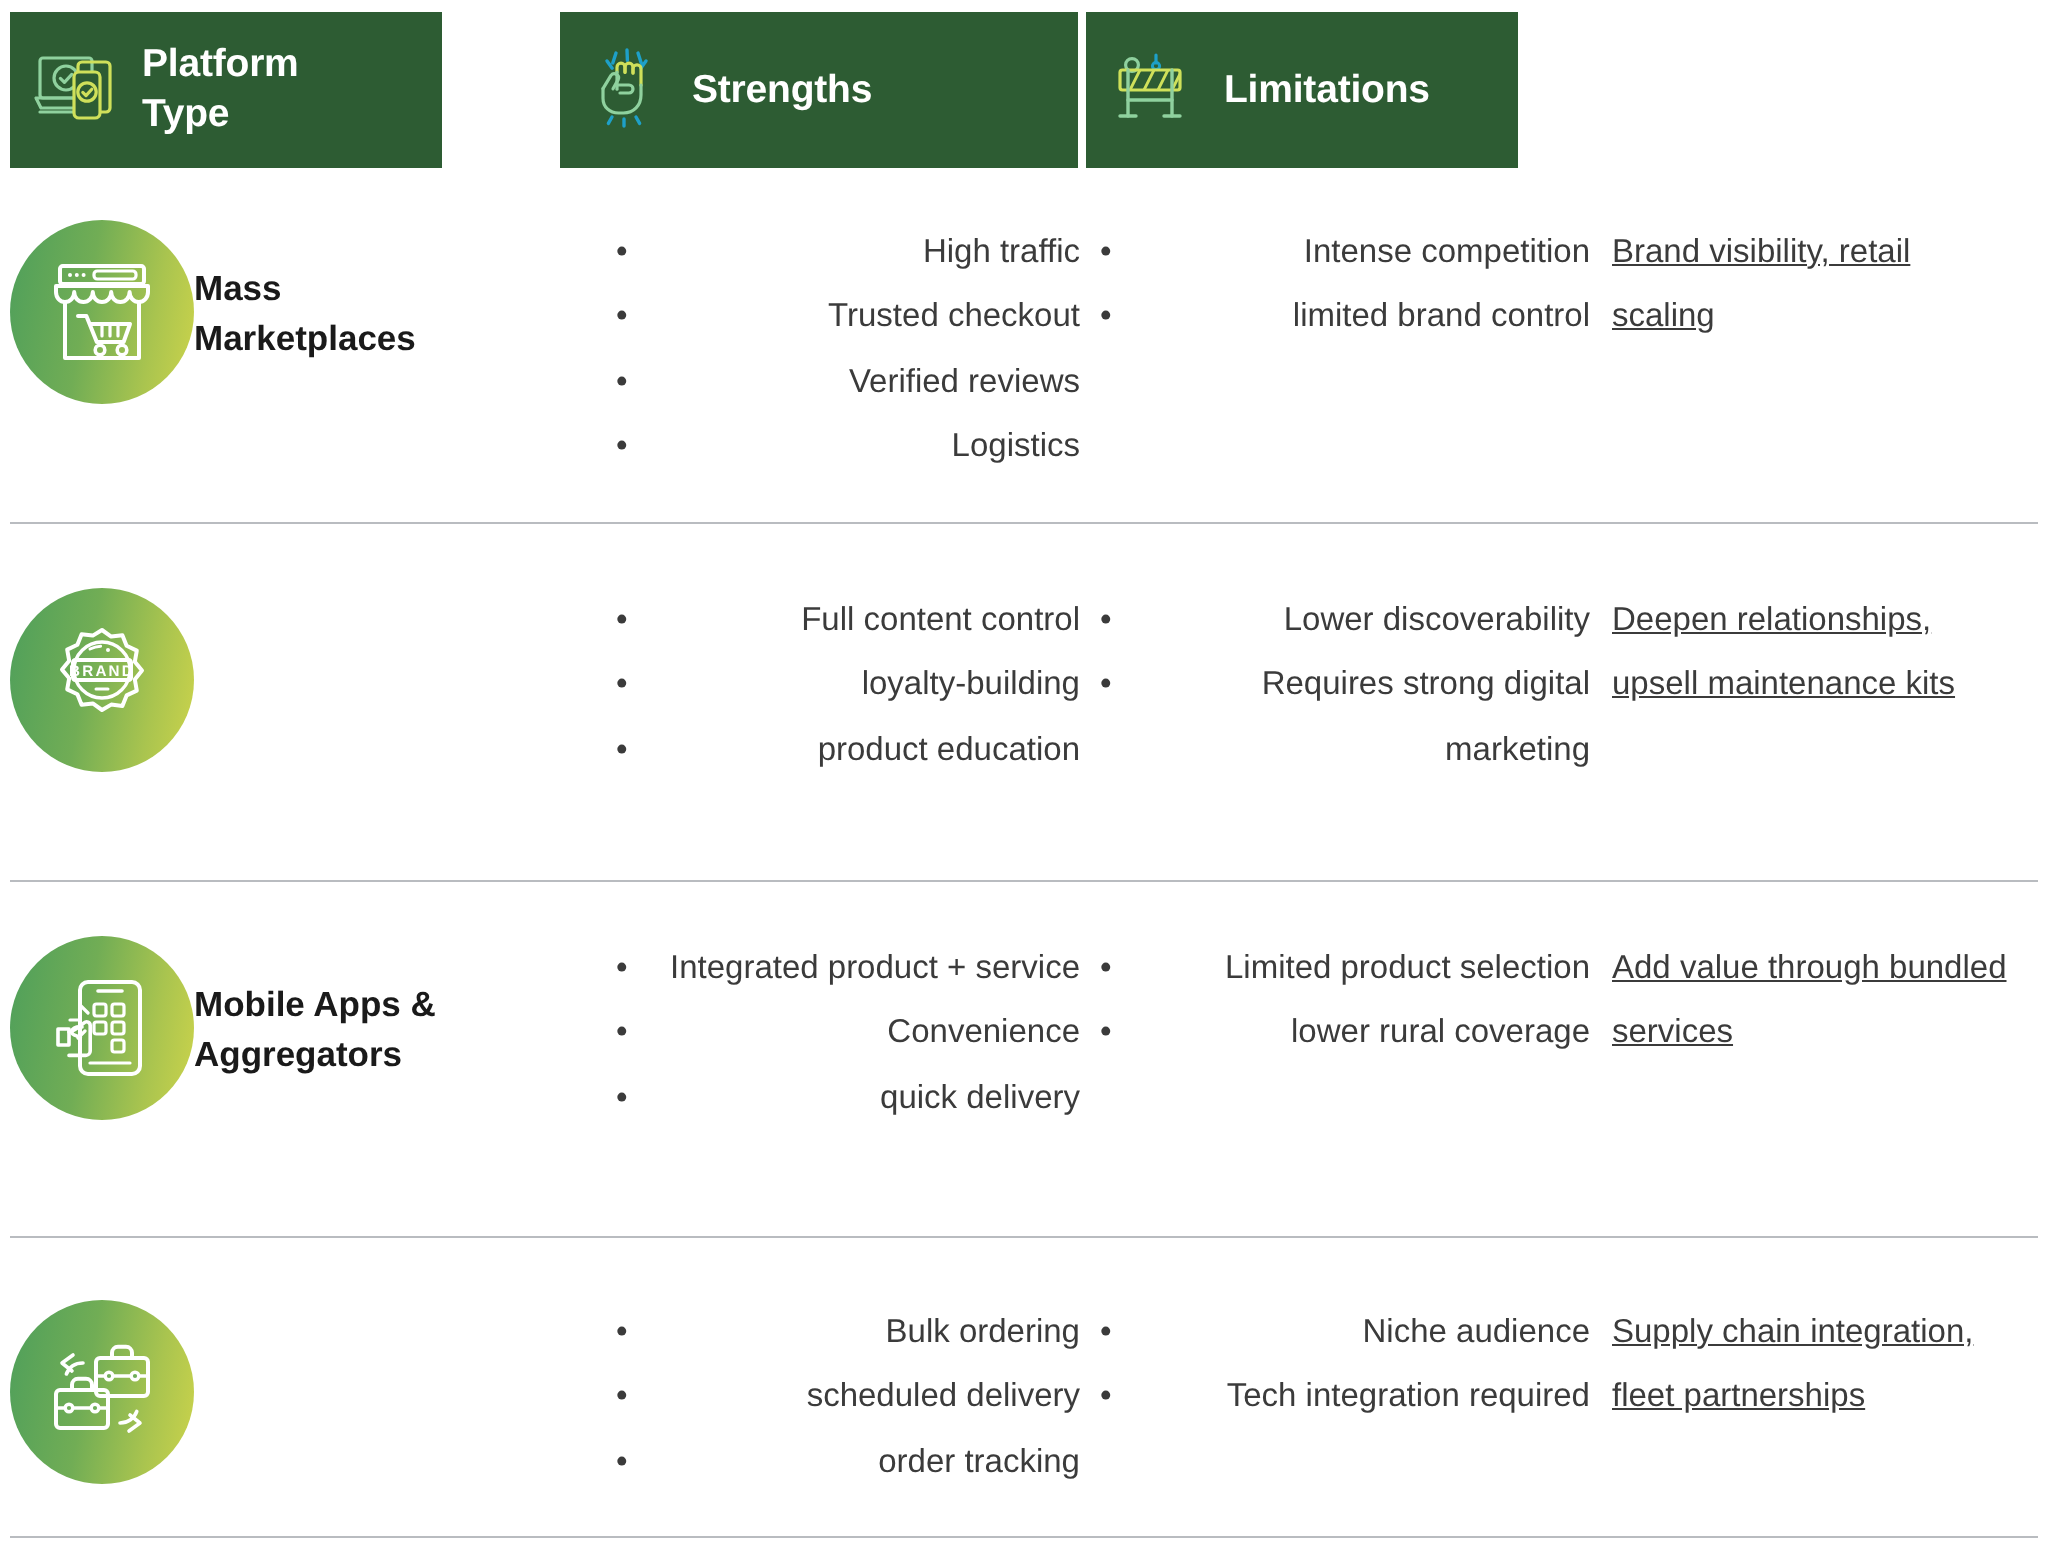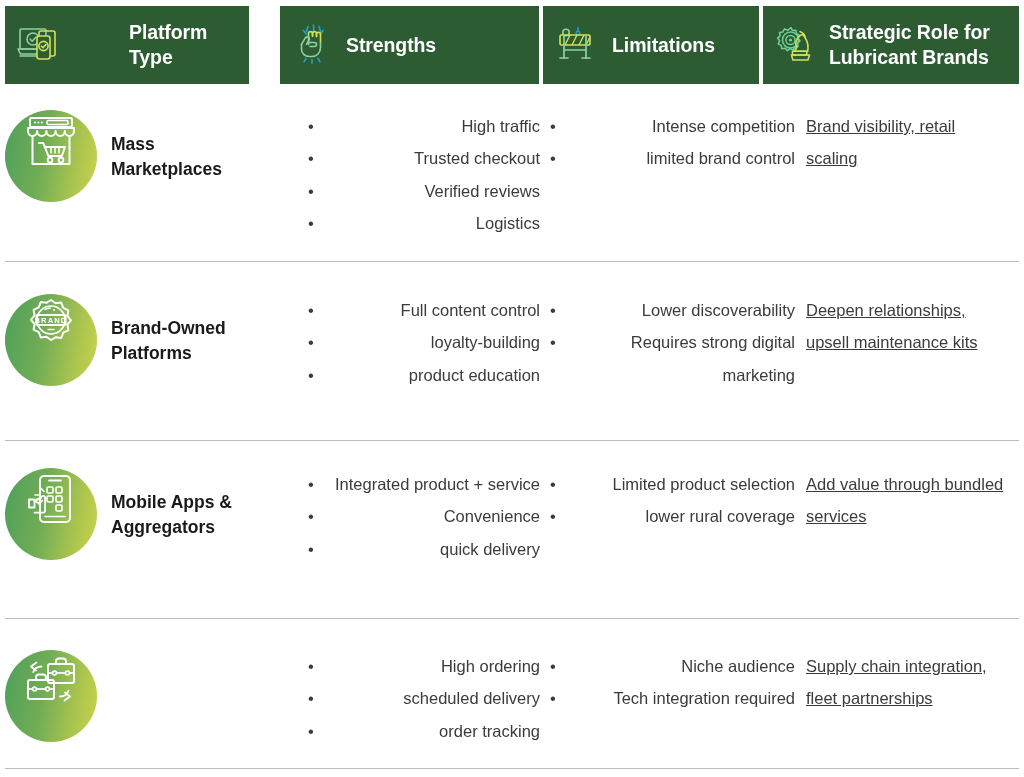--- a/index.html
+++ b/index.html
@@ -49,21 +49,21 @@
   }
 
   .hcell .htext {
     color: #ffffff;
     font-size: 19.5px;
     font-weight: bold;
     line-height: 1.28;
     letter-spacing: -0.1px;
   }
 
-  #hcell-0 { left: 5px;   width: 244px; justify-content: space-between; }
+  #hcell-0 { left: 5px;   width: 216px; }
   #hcell-1 { left: 280px; width: 259px; text-align: center; }
   #hcell-2 { left: 543px; width: 216px; gap: 13px; }
   #hcell-3 { left: 763px; width: 256px; }
 
   #hcell-0 .htext { width: 110px; }
   #hcell-3 .htext { width: 185px; }
 
   
   .row {
     position: absolute;
@@ -79,31 +79,30 @@
     background: #b9bcc0;
   }
 
   
   .col-platform {
     position: absolute;
     left: 5px;
     width: 275px;
     display: flex;
     align-items: flex-start;
-    gap: 14px;
   }
 
   .badge {
     flex: 0 0 auto;
     width: 92px;
     height: 92px;
     border-radius: 50%;
     background: linear-gradient(100deg, #4e9f5b 0%, #71ad55 42%, #a9c44f 75%, #cdd44b 100%);
     display: flex;
-    align-items: flex-start;
+    align-items: center;
     justify-content: center;
   }
 
   .platform-name {
     font-size: 17.5px;
     font-weight: bold;
     color: #1a1a1a;
     line-height: 1.42;
     padding-top: 22px;
     width: 150px;
@@ -197,35 +196,20 @@
           <rect x="7" y="13" width="30" height="10" rx="1.2" stroke="#cfe05a" stroke-width="1.6"></rect>
           <path d="M12 23l5-10M19 23l5-10M26 23l5-10M33 23l4-8" stroke="#cfe05a" stroke-width="1.4"></path>
           <path d="M11 13v23M33 13v23" stroke="#8fd19e" stroke-width="1.7" stroke-linecap="round"></path>
           <path d="M11 28h22" stroke="#8fd19e" stroke-width="1.7" stroke-linecap="round"></path>
           <path d="M7 36h8M29 36h8" stroke="#8fd19e" stroke-width="1.7" stroke-linecap="round"></path>
         </svg>
       </span>
       <span class="htext">Limitations</span>
     </div>
 
-    <div class="hcell" id="hcell-3">
-      <span class="hicon">
-        <svg width="46" height="46" viewBox="0 0 46 46" fill="none">
-          <path d="M18 5.5l1.4 3.1 3.4-.4.6 3.4 3 1.6-1.5 3.1 2.2 2.6-2.6 2.2.6 3.4-3.4.6-1.6 3-3.1-1.5-2.6 2.2-2.2-2.6-3.4.6-.6-3.4-3-1.6 1.5-3.1-2.2-2.6 2.6-2.2-.6-3.4 3.4-.6 1.6-3 3.1 1.5L18 5.5z" stroke="#6fcf97" stroke-width="1.5" stroke-linejoin="round"></path>
-          <circle cx="17.5" cy="18" r="8" stroke="#6fcf97" stroke-width="1.5"></circle>
-          <circle cx="17.5" cy="18" r="4.6" stroke="#6fcf97" stroke-width="1.5"></circle>
-          <circle cx="17.5" cy="18" r="1.6" fill="#6fcf97"></circle>
-          <path d="M27 9.5c2.6 1.2 4.6 3 5.3 5.6" stroke="#cfe05a" stroke-width="1.6" stroke-linecap="round"></path>
-          <path d="M29.5 12.5c-3.2 1-5.2 3.3-6.4 6.6-.8 2.3-.5 4.6.6 6.4l-2.2 3.8h13.2c.7-4.4.2-8.5-1.6-12-.9-1.8-2.2-3.5-3.6-4.8z" stroke="#cfe05a" stroke-width="1.6" stroke-linejoin="round"></path>
-          <path d="M18.5 33h18l-1.6 5h-15l-1.4-5z" stroke="#cfe05a" stroke-width="1.6" stroke-linejoin="round"></path>
-          <path d="M19.5 29.3h14.2v3.7H19.5z" stroke="#cfe05a" stroke-width="1.6" stroke-linejoin="round"></path>
-        </svg>
-      </span>
-      <span class="htext">Strategic Role  for Lubricant Brands</span>
-    </div>
   </div>
 
   <div class="row" style="top:110px;">
     <div class="col-platform">
       <span class="badge">
         <svg width="62" height="62" viewBox="0 0 62 62" fill="none">
           <rect x="10" y="8" width="42" height="9" rx="1.4" stroke="#ffffff" stroke-width="2"></rect>
           <circle cx="15" cy="12.5" r="1" fill="#ffffff"></circle>
             <circle cx="18.4" cy="12.5" r="1" fill="#ffffff"></circle>
             <circle cx="21.8" cy="12.5" r="1" fill="#ffffff"></circle>
@@ -282,21 +266,20 @@
           <path d="M31 6l4.6 3.3 5.6-.7 2.1 5.3 5.1 2.4-1 5.6 3.6 4.4-3.6 4.4 1 5.6-5.1 2.4-2.1 5.3-5.6-.7L31 46l-4.6-3.3-5.6.7-2.1-5.3-5.1-2.4 1-5.6L11 25.8l3.6-4.4-1-5.6 5.1-2.4 2.1-5.3 5.6.7L31 6z" stroke="#ffffff" stroke-width="2" stroke-linejoin="round"></path>
           <circle cx="31" cy="26" r="14" stroke="#ffffff" stroke-width="1.7"></circle>
           <rect x="16.5" y="21" width="29" height="10" rx="1.2" stroke="#ffffff" stroke-width="2"></rect>
           <text x="31" y="28.8" text-anchor="middle" fill="#ffffff" font-size="7.6" font-family="Liberation Sans, sans-serif" font-weight="bold" letter-spacing="1.1">BRAND</text>
           <path d="M25 15.5c1.6-.8 3.4-1.3 5.3-1.4" stroke="#ffffff" stroke-width="1.5" stroke-linecap="round"></path>
           <circle cx="34" cy="16" r="1" fill="#ffffff"></circle>
           <path d="M28 35.5h6" stroke="#ffffff" stroke-width="1.5" stroke-linecap="round"></path>
           <path d="M22 49l4-9 5 2 5-2 4 9-9-3-9 3z" stroke="#ffffff" stroke-width="1.7" stroke-linejoin="round" opacity="0"></path>
         </svg>
       </span>
-      <span class="platform-name">Brand-Owned Platforms</span>
     </div>
 
     <div class="col-bullets" id="strengths-col" style="top:0;">
       <div class="bullet">
           <span class="dot">•</span>
           <span class="btxt">Full content control</span>
         </div>
       <div class="bullet">
           <span class="dot">•</span>
           <span class="btxt">loyalty-building</span>
@@ -391,21 +374,21 @@
           <path d="M16.5 12.5l-5.5 4 5 4" stroke="#ffffff" stroke-width="1.8" stroke-linecap="round" stroke-linejoin="round"></path>
           <path d="M40 46.5c4 0 7.2-2.4 8.4-5.8" stroke="#ffffff" stroke-width="1.8" stroke-linecap="round"></path>
           <path d="M44.5 50.5l5.5-4-5-4" stroke="#ffffff" stroke-width="1.8" stroke-linecap="round" stroke-linejoin="round"></path>
         </svg>
       </span>
     </div>
 
     <div class="col-bullets" id="strengths-col" style="top:0;">
       <div class="bullet">
           <span class="dot">•</span>
-          <span class="btxt">High ordering</span>
+          <span class="btxt">Bulk ordering</span>
         </div>
       <div class="bullet">
           <span class="dot">•</span>
           <span class="btxt">scheduled delivery</span>
         </div>
       <div class="bullet">
           <span class="dot">•</span>
           <span class="btxt">order tracking</span>
         </div>
     </div>

